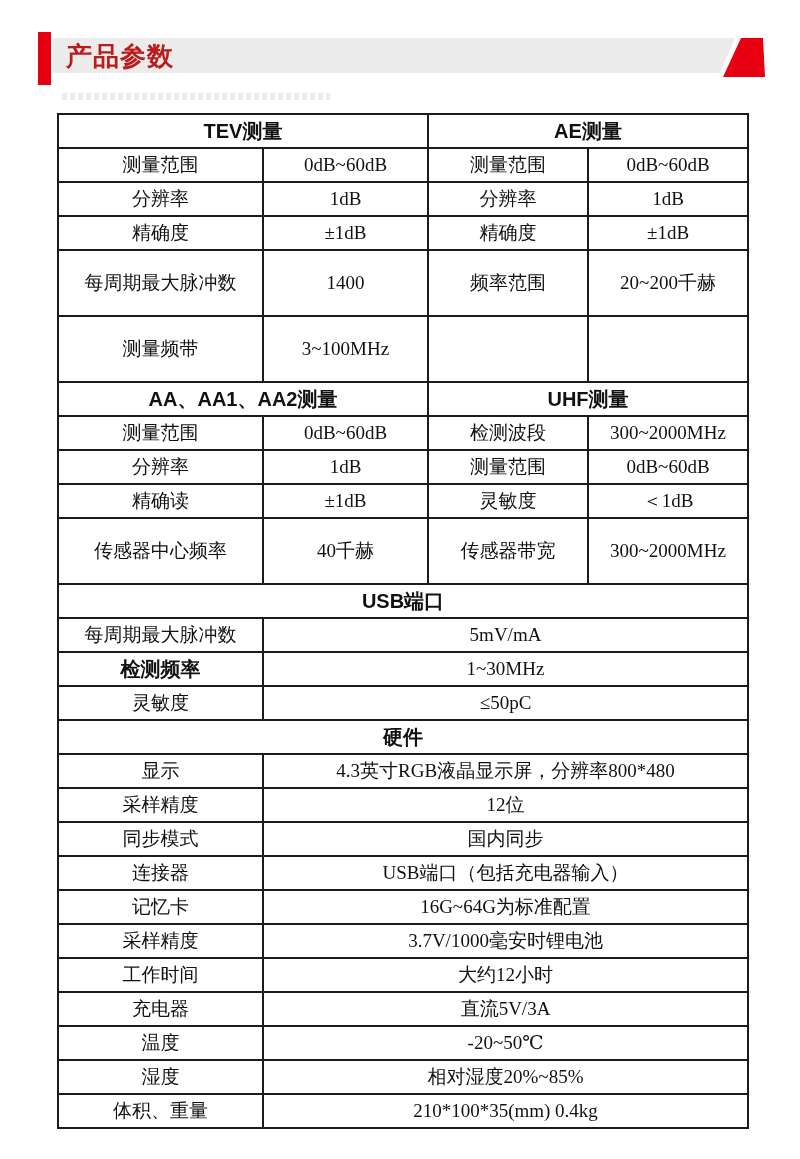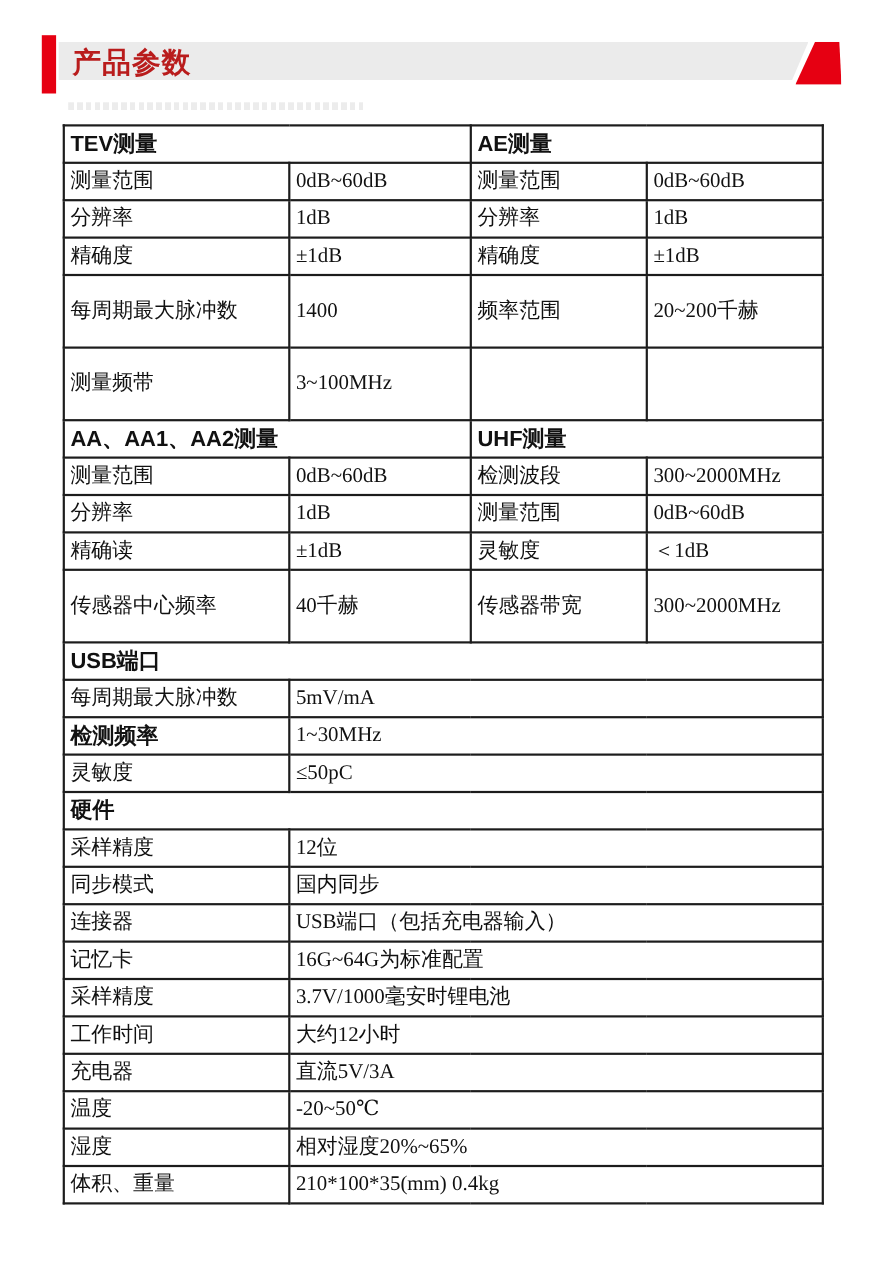--- a/index.html
+++ b/index.html
@@ -35,21 +35,21 @@
   table.spec {
     position:absolute; left:57px; top:113px; width:690px;
     border-collapse:collapse; table-layout:fixed;
   }
   table.spec td {
     border:2px solid #1c1c1c;
     font-size:19px; line-height:1.25;
     padding:2px 5px; vertical-align:middle;
     overflow:hidden; white-space:nowrap;
   }
-  table.spec tr { height:34px; }
+  table.spec tr { height:34px;text-align:center; }
   table.spec td.bold {
     font-family:"Liberation Sans","DejaVu Sans",sans-serif;
     font-weight:bold; font-size:20px;
   }
 </style>
 </head>
 <body>
 
 <div class="accent-bar"></div>
 <div class="title-bar"></div>
@@ -139,20 +139,24 @@
         <td colspan="3">1~30MHz</td>
       </tr>
       <tr>
         <td>灵敏度</td>
         <td colspan="3">≤50pC</td>
       </tr>
       <tr>
         <td colspan="4" class="bold">硬件</td>
       </tr>
       <tr>
+        <td>显示</td>
+        <td colspan="3">4.3英寸RGB液晶显示屏，分辨率800*480</td>
+      </tr>
+      <tr>
         <td>采样精度</td>
         <td colspan="3">12位</td>
       </tr>
       <tr>
         <td>同步模式</td>
         <td colspan="3">国内同步</td>
       </tr>
       <tr>
         <td>连接器</td>
         <td colspan="3">USB端口（包括充电器输入）</td>
@@ -172,20 +176,20 @@
       <tr>
         <td>充电器</td>
         <td colspan="3">直流5V/3A</td>
       </tr>
       <tr>
         <td>温度</td>
         <td colspan="3">-20~50℃</td>
       </tr>
       <tr>
         <td>湿度</td>
-        <td colspan="3">相对湿度20%~65%</td>
+        <td colspan="3">相对湿度20%~85%</td>
       </tr>
       <tr>
         <td>体积、重量</td>
         <td colspan="3">210*100*35(mm) 0.4kg</td>
       </tr>
     </tbody>
 </table>
 
 </body></html>

